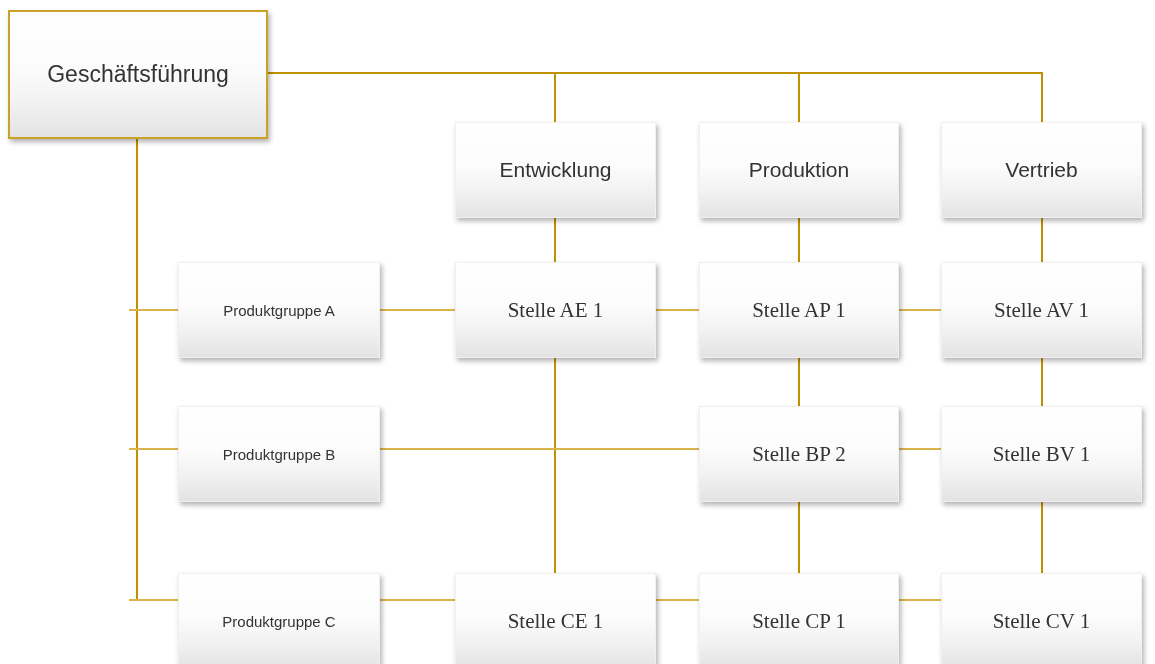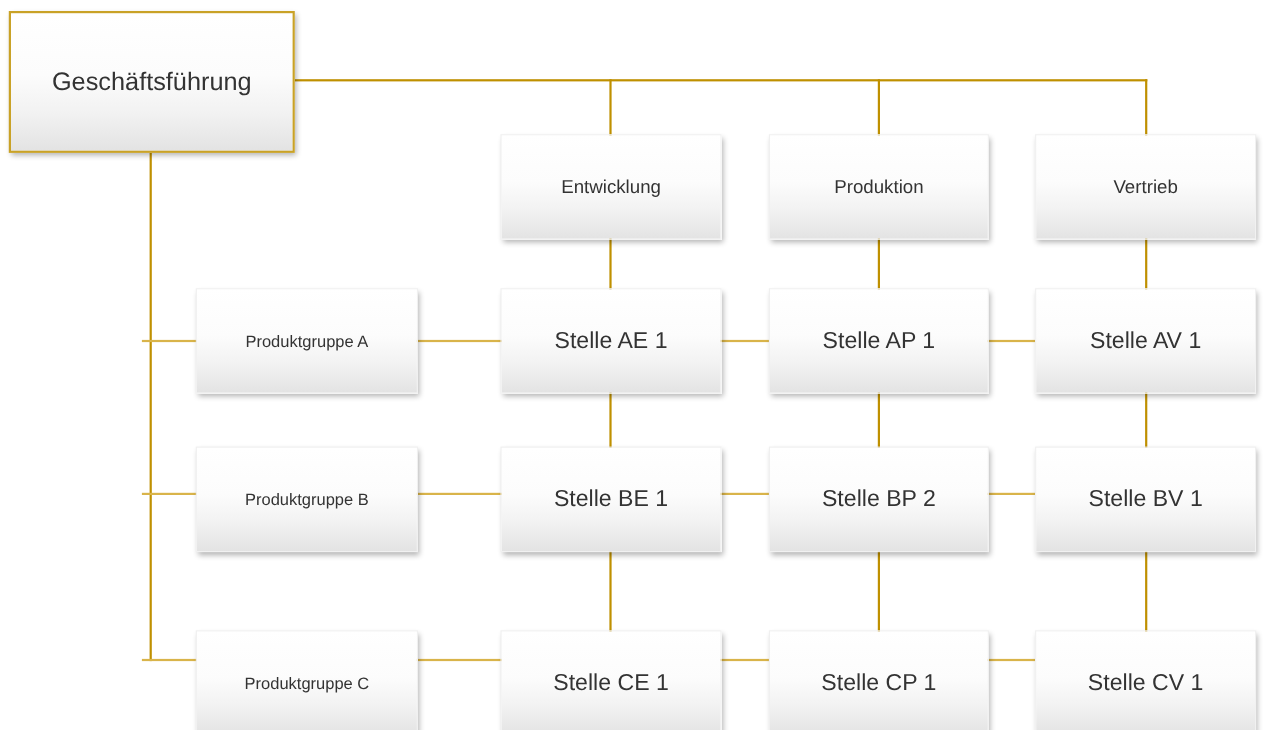--- a/index.html
+++ b/index.html
@@ -35,22 +35,22 @@
     text-align: center;
     color: #333333;
     z-index: 2;
     white-space: nowrap;
   }
   .root-box {
     left: 8px; top: 10px; width: 260px; height: 129px;
     border: 2px solid #C9A227;
     font-size: 23px;
   }
-  .header-box { top: 122px; height: 96px; font-size: 17px; }
-  .cell-box   { height: 96px; font-size: 21px; }
+  .header-box { top: 122px; height: 96px; font-size: 21px; }
+  .cell-box   { height: 96px; font-size: 21px; font-family: Liberation Serif, serif; }
   .rowlabel-box { left: 178px; width: 202px; height: 96px; font-size: 15px; }
 
   
   .col-1 { left: 455px; width: 201px; }
   .col-2 { left: 699px; width: 200px; }
   .col-3 { left: 941px; width: 201px; }
   
   .row-a { top: 262px; }
   .row-b { top: 406px; }
   .row-c { top: 573px; }
@@ -95,23 +95,20 @@
   <div class="box cell-box col-2 row-a">
     <span>Stelle AP 1</span>
   </div>
   <div class="box cell-box col-3 row-a">
     <span>Stelle AV 1</span>
   </div>
 
   <div class="box rowlabel-box row-b">
     <span>Produktgruppe B</span>
   </div>
-  <div class="box cell-box col-1 row-b">
-    <span>Stelle BE 1</span>
-  </div>
   <div class="box cell-box col-2 row-b">
     <span>Stelle BP 2</span>
   </div>
   <div class="box cell-box col-3 row-b">
     <span>Stelle BV 1</span>
   </div>
 
   <div class="box rowlabel-box row-c">
     <span>Produktgruppe C</span>
   </div>

